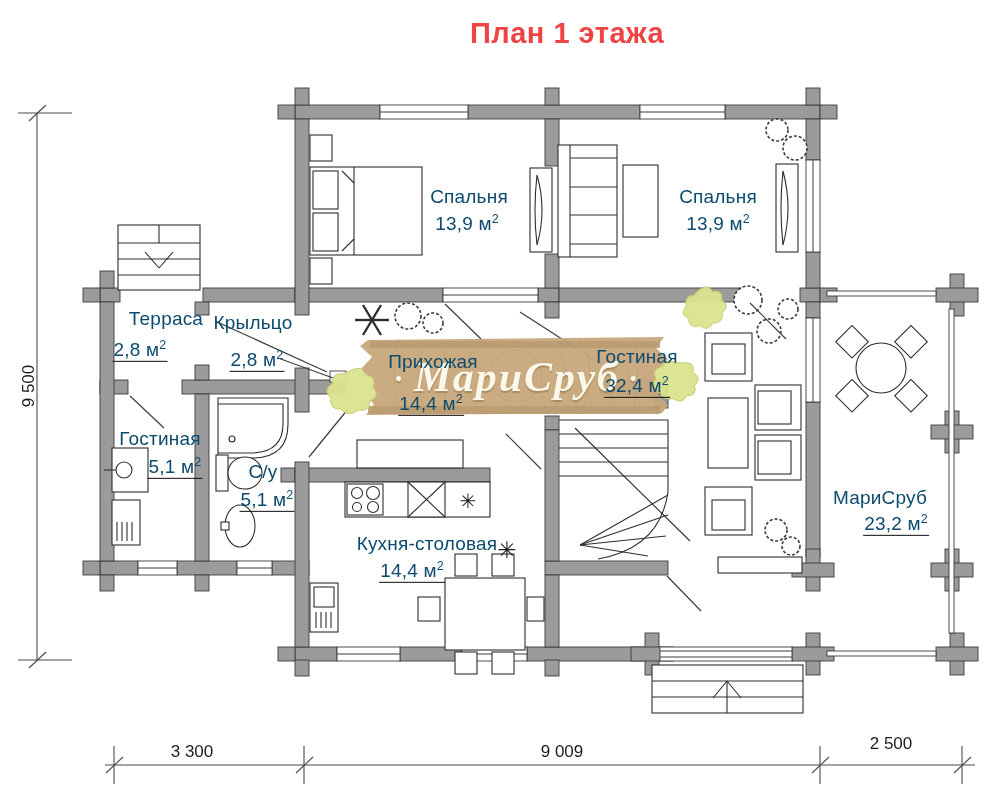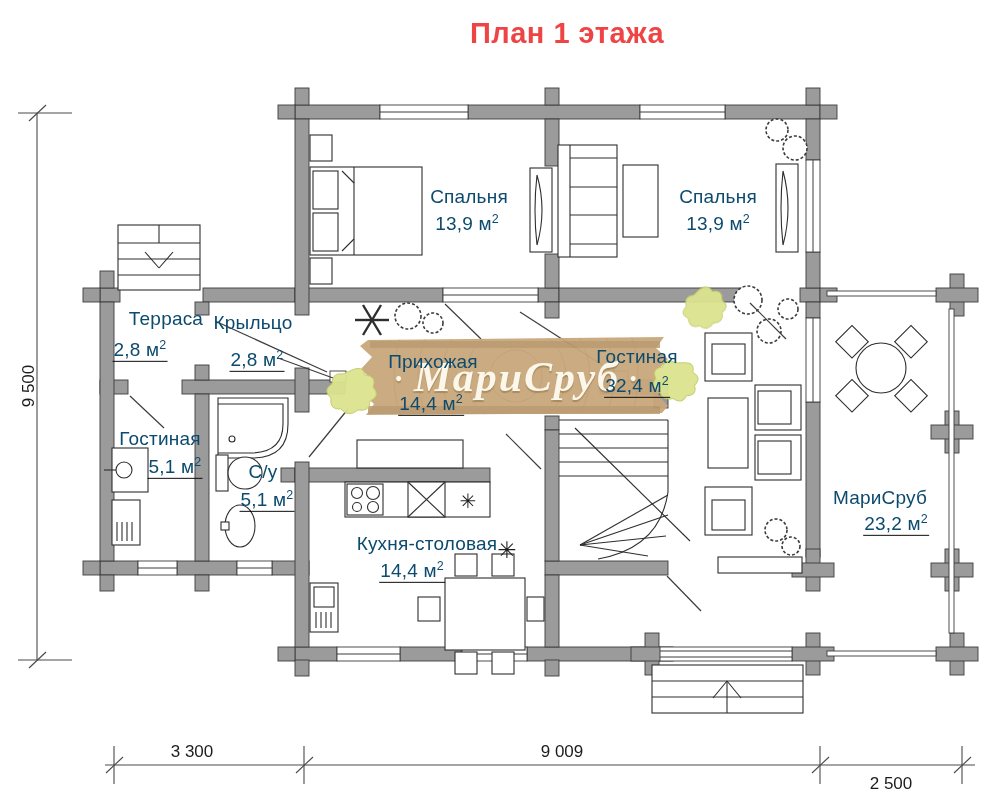--- a/index.html
+++ b/index.html
@@ -8,21 +8,21 @@
   svg{position:absolute;left:0;top:0;}
   .lbl{position:absolute;transform:translate(-50%,-50%);font-size:19px;color:#0c4a6e;
        white-space:nowrap;letter-spacing:.2px;line-height:1;}
   .area span.u{border-bottom:1.7px solid #0d0d0d;padding:0 1px 1px 1px;}
   .area.nou span.u{border-bottom:none;}
   sup{font-size:12.5px;}
   .title{position:absolute;left:567px;top:33px;transform:translate(-50%,-50%);
          font-size:29px;color:#ef4444;letter-spacing:.5px;font-weight:bold;}
   .dim{position:absolute;font-size:17px;color:#1c1c1c;transform:translate(-50%,-50%);white-space:nowrap;}
   .dimL{left:29px;top:386px;transform:translate(-50%,-50%) rotate(-90deg);}
-  .dB0{left:192px;top:752px}.dB1{left:562px;top:752px}.dB2{left:891px;top:784px}
+  .dB0{left:192px;top:752px}.dB1{left:562px;top:752px}.dB2{left:891px;top:744px}
   .star{position:absolute;transform:translate(-50%,-50%);color:#1f1f1f;}
   .star1{left:468px;top:501px;font-size:20px}
   .star2{left:507px;top:550px;font-size:23px}
   .wm{position:absolute;left:517px;top:377px;transform:translate(-50%,-50%);
       font-family:"Liberation Serif",serif;font-weight:bold;font-style:italic;
       font-size:42px;color:#fbf7ea;letter-spacing:2px;white-space:nowrap;
       text-shadow:0 2px 1px rgba(148,116,68,.6);}
   .wm .b{font-size:18px;font-style:normal;vertical-align:6px;margin:0 10px;}
   .n0{left:469px;top:196px}.a0{left:467px;top:223px}
   .n1{left:718px;top:196px}.a1{left:718px;top:223px}

